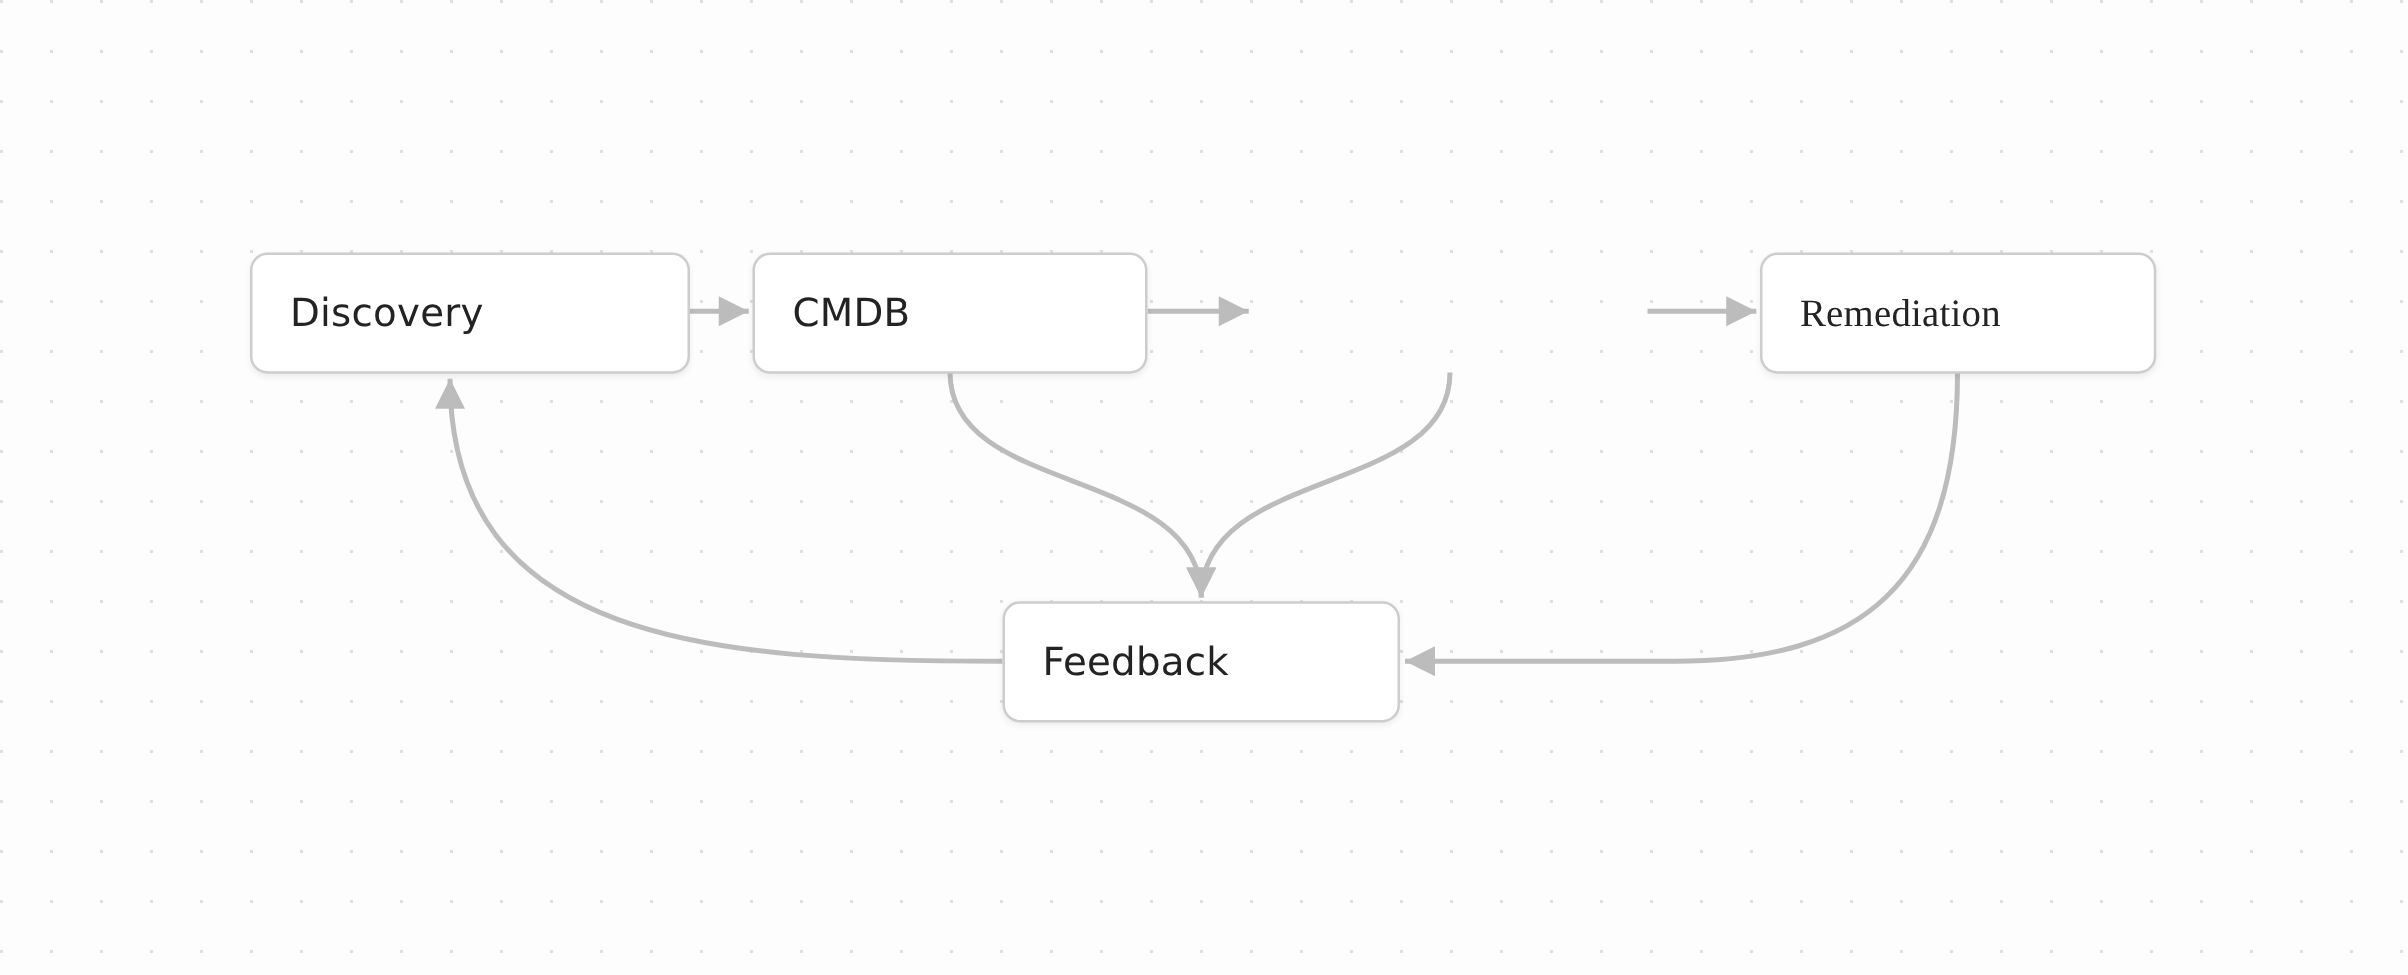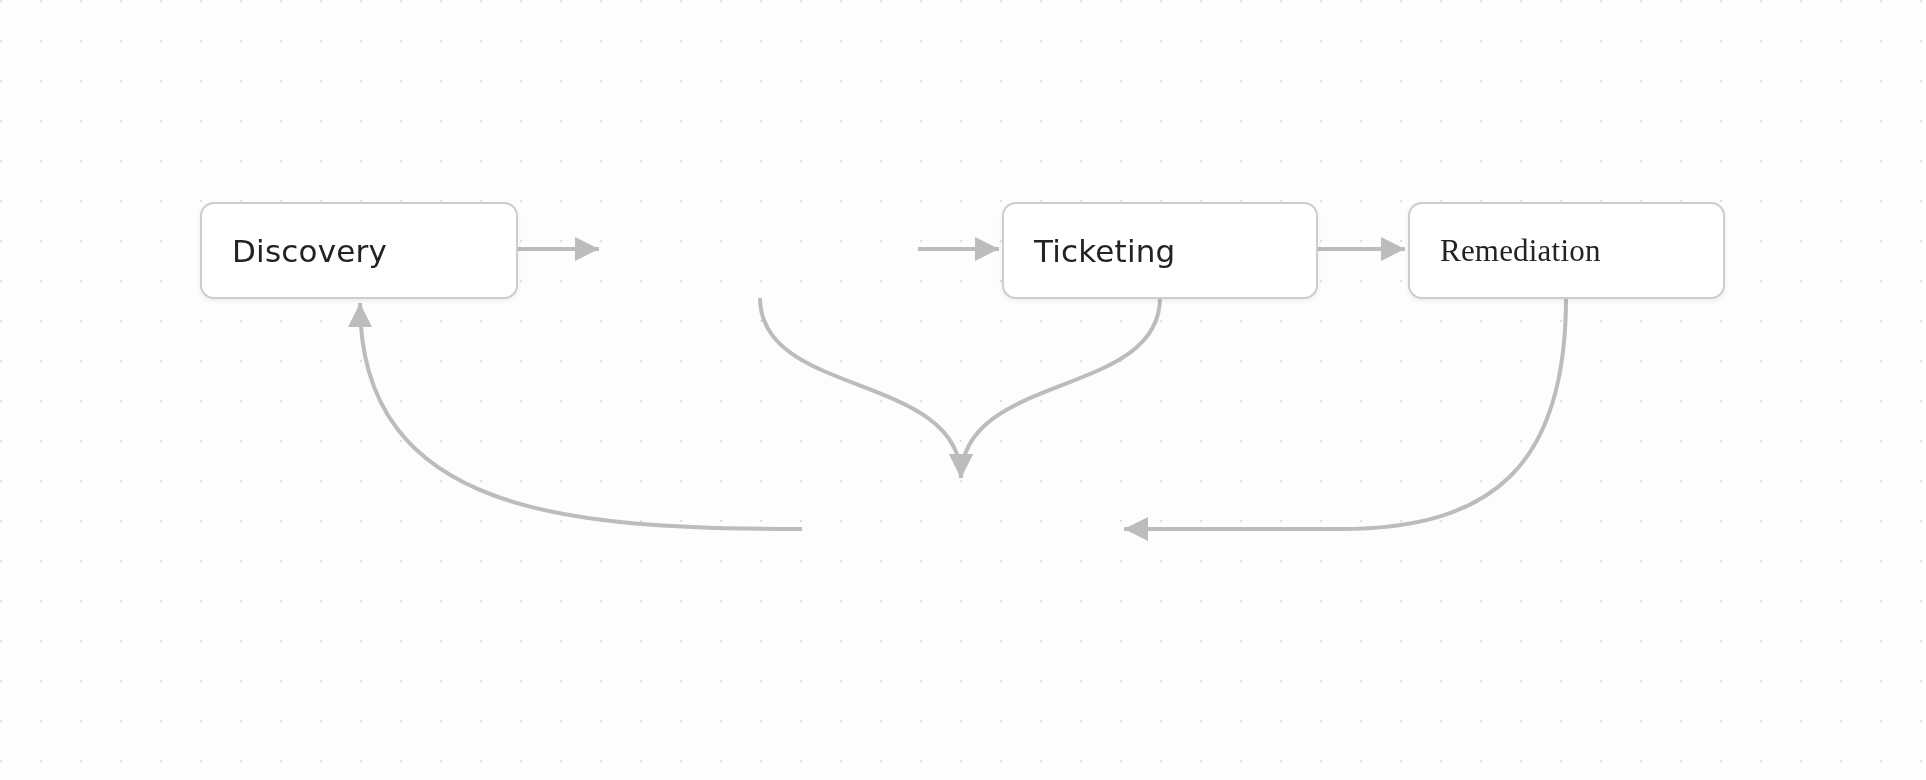--- a/index.html
+++ b/index.html
@@ -37,21 +37,21 @@
     padding-left: 30px;
     z-index: 2;
     cursor: default;
   }
   .node .label {
     font-size: 31px;
     color: #232323;
     letter-spacing: 0.2px;
     white-space: nowrap;
   }
-  #node-discovery   { left: 200px;  top: 202px; width: 318px; }
+  #node-discovery   { left: 200px;  top: 202px; width: 352px; }
   #node-cmdb        { left: 602px;  top: 202px; width: 316px; }
   #node-ticketing   { left: 1002px; top: 202px; width: 316px; }
   #node-remediation { left: 1408px; top: 202px; width: 317px; font-family: Liberation Serif, serif; }
   #node-feedback    { left: 802px;  top: 481px; width: 318px; }
 </style>
 </head>
 <body>
 
 <div class="canvas">
 
@@ -69,23 +69,26 @@
       <path class="edge" d="M1160,298 C1160,398 961,372 961,478" marker-end="url(#arrow)"></path>
       <path class="edge" d="M1566,298 C1566,468 1490,529 1340,529 L1124,529" marker-end="url(#arrow)"></path>
       <path class="edge" d="M802,529 C570,529 360,515 360,303" marker-end="url(#arrow)"></path>
     </g>
   </svg>
 
   <div class="node" id="node-discovery">
     <span class="label">Discovery</span>
   </div>
 
+  <div class="node" id="node-cmdb">
+    <span class="label">CMDB</span>
+  </div>
 
-  <div class="node" id="node-ticketing">
-    <span class="label">Ticketing</span>
-  </div>
 
   <div class="node" id="node-remediation">
     <span class="label">Remediation</span>
   </div>
 
+  <div class="node" id="node-feedback">
+    <span class="label">Feedback</span>
+  </div>
 
 </div>
 
 </body></html>

